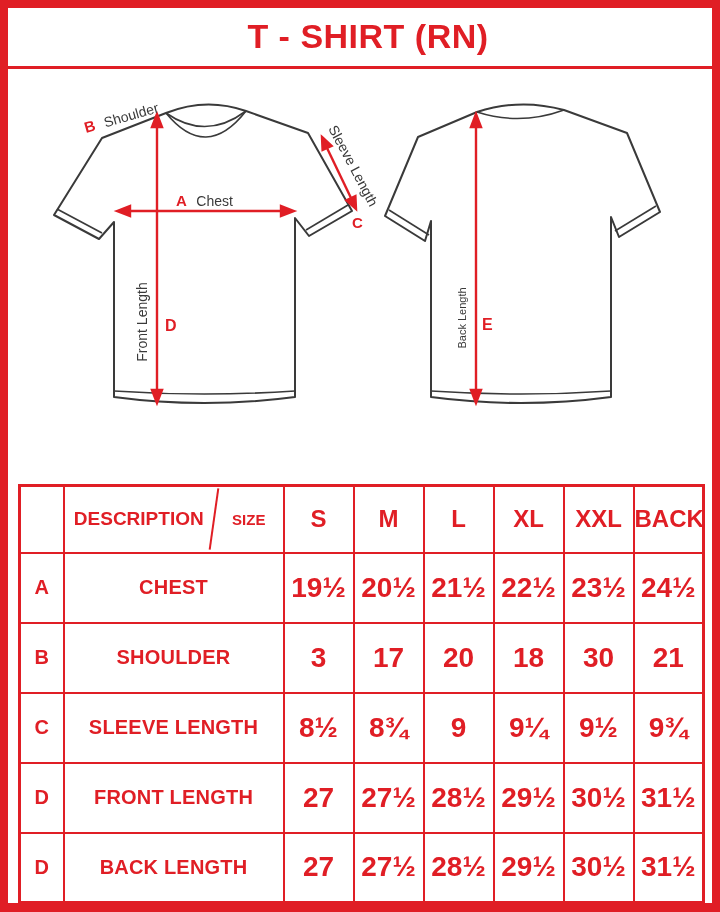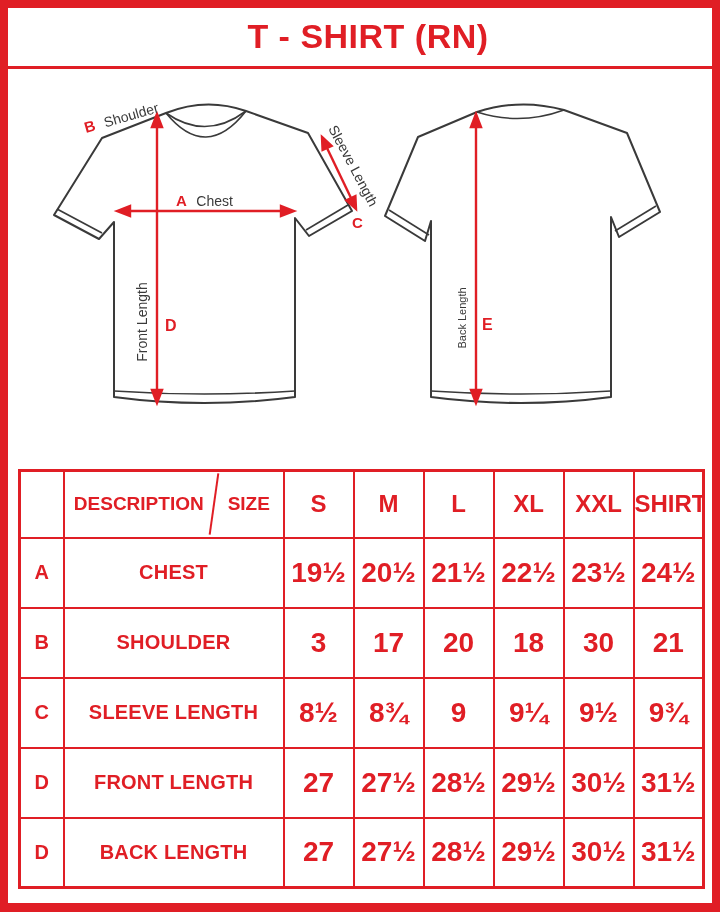--- a/index.html
+++ b/index.html
@@ -25,39 +25,39 @@
   .header-rule{position:absolute;top:66px;left:8px;width:704px;height:3px;background:var(--red);}
 
   .diagram-svg{position:absolute;left:0;top:0;}
 
   .note{
     position:absolute;top:454px;right:18px;
     font-size:12px;font-weight:bold;color:var(--red);letter-spacing:0.2px;
   }
 
   table.size-chart{
-    position:absolute;left:18px;top:469px;width:686px;
+    position:absolute;left:18px;top:484px;width:686px;
     border-collapse:collapse;table-layout:fixed;
     color:var(--red);
     border-radius:13px;
   }
   table.size-chart td,table.size-chart th{
     border:2px solid var(--red);text-align:center;vertical-align:middle;
     padding:0;overflow:hidden;
   }
   table.size-chart{border:3px solid var(--red);}
   tr.hdr{height:67px;}
   tr.data-row{height:70px;}
   .hdr th{font-size:24px;font-weight:bold;}
   .cell-letter{font-size:20px;font-weight:bold;}
   .cell-label{font-size:20px;font-weight:bold;letter-spacing:0.2px;}
   .cell-value{font-size:28px;font-weight:bold;}
   .desc-size{display:flex;align-items:center;height:100%;}
   .desc-size .desc{flex:2.2;text-align:center;font-size:19px;font-weight:bold;}
-  .desc-size .size{flex:1;text-align:center;font-size:19px;font-weight:bold;}
+  .desc-size .size{flex:1;text-align:center;font-size:15px;font-weight:bold;}
   .desc-size .slash{width:2px;height:62px;background:var(--red);transform:rotate(8deg);flex:0 0 2px;}
 
   
   .t-dark{fill:var(--ink);font-size:14px;font-family:"Liberation Sans",sans-serif;}
   .t-dark-sm{fill:var(--ink);font-size:11px;font-family:"Liberation Sans",sans-serif;}
   .t-red{fill:var(--red);font-weight:bold;font-size:15px;font-family:"Liberation Sans",sans-serif;}
   .t-red-lg{fill:var(--red);font-weight:bold;font-size:16px;font-family:"Liberation Sans",sans-serif;}
 </style>
 </head>
 <body>
@@ -162,21 +162,21 @@
             <span class="desc">DESCRIPTION</span>
             <span class="slash"></span>
             <span class="size">SIZE</span>
           </div>
         </th>
         <th>S</th>
         <th>M</th>
         <th>L</th>
         <th>XL</th>
         <th>XXL</th>
-        <th>SHIRT</th>
+        <th>BACK</th>
       </tr>
 
       <tr class="data-row">
         <td class="cell-letter">A</td>
         <td class="cell-label">CHEST</td>
         <td class="cell-value">19½</td>
         <td class="cell-value">20½</td>
         <td class="cell-value">21½</td>
         <td class="cell-value">22½</td>
         <td class="cell-value">23½</td>

